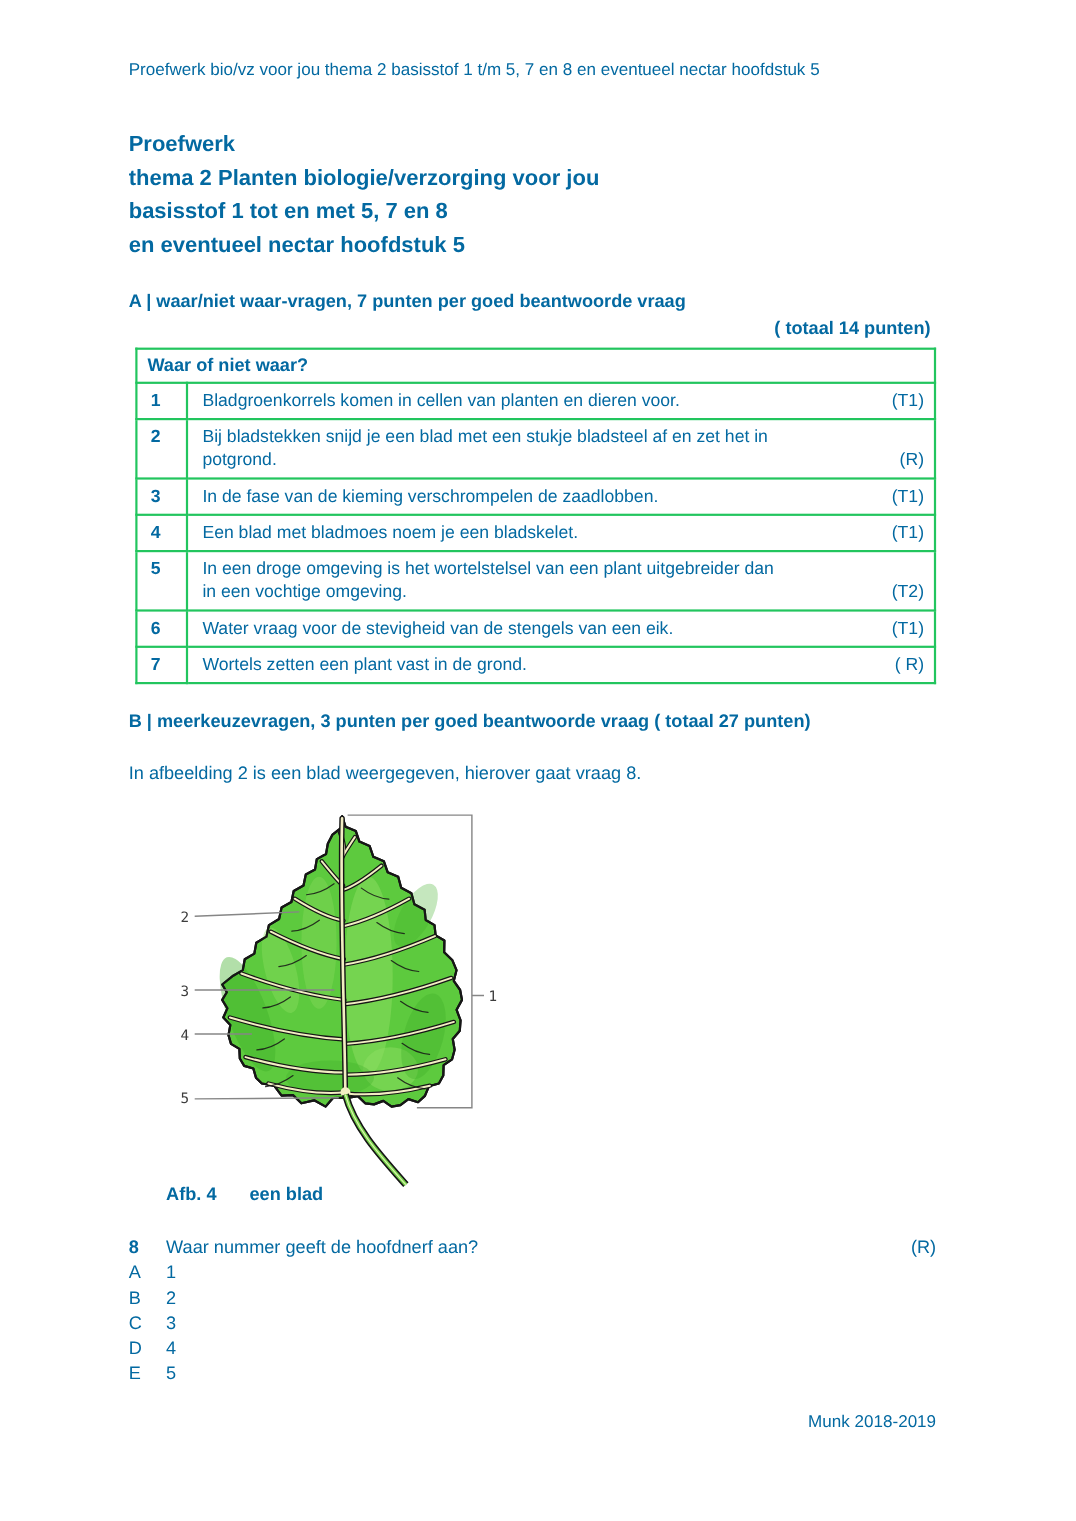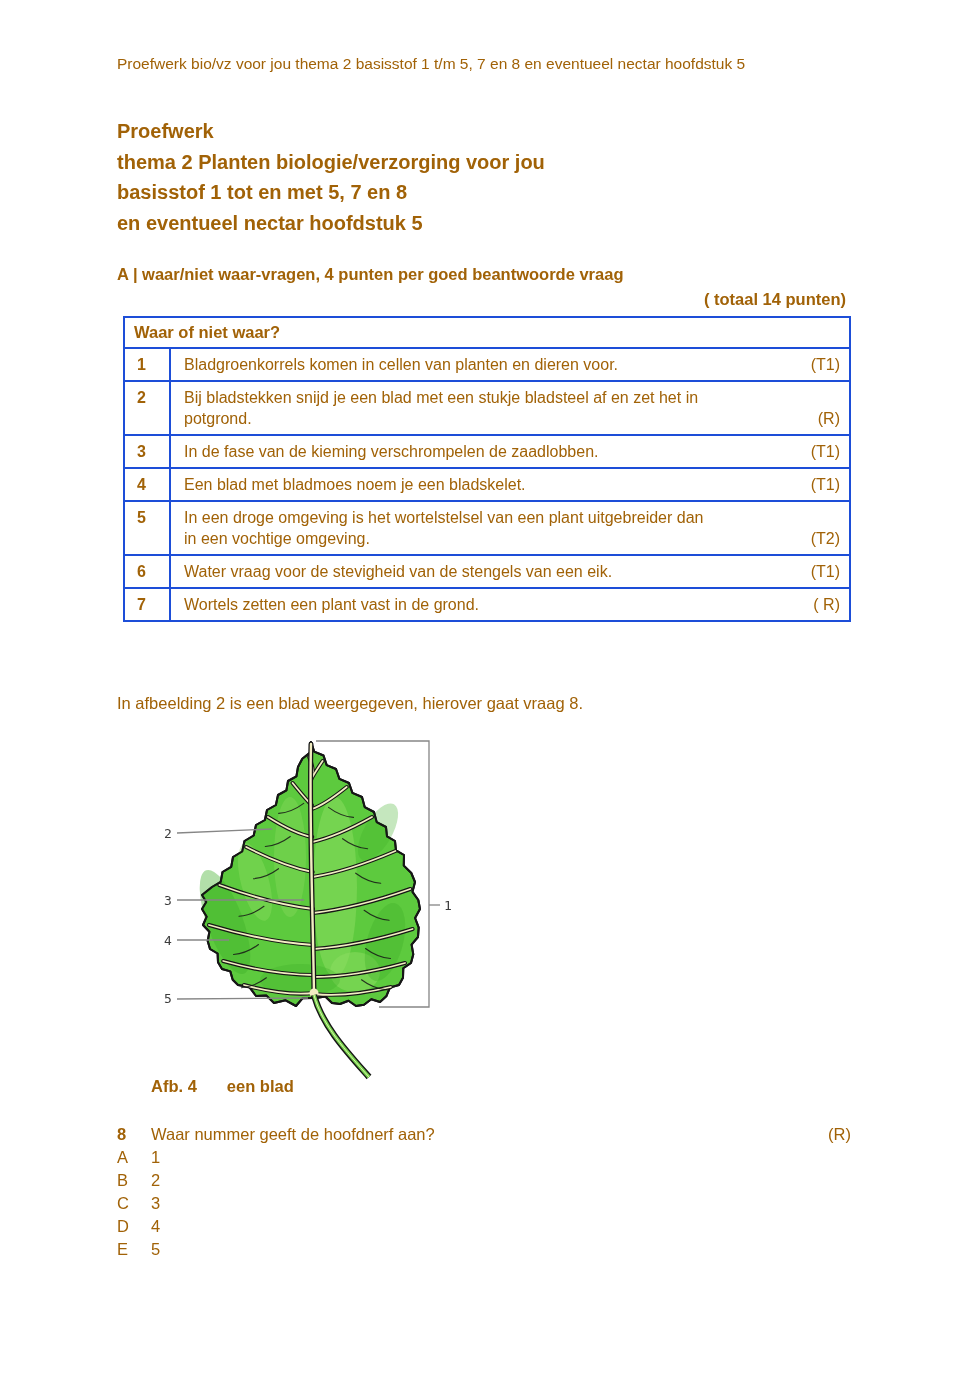--- a/index.html
+++ b/index.html
@@ -1,28 +1,28 @@
 <!DOCTYPE html>
 <html><head>
 <meta charset="utf-8">
 <style>
   * { margin:0; padding:0; box-sizing:border-box; }
   html,body { background:#ffffff; }
   .page {
     position:relative; width:978px; height:1383px; background:#ffffff;
-    font-family:"Liberation Sans", sans-serif; color:#a16207; overflow:hidden;
+    font-family:"Liberation Sans", sans-serif; color:#0369a1; overflow:hidden;
   }
   .doc-header { position:absolute; left:117px; top:55px; font-size:15.5px; }
   .title { position:absolute; left:117px; top:116px; font-size:20px; font-weight:bold; line-height:30.5px; white-space:pre-line; }
   .sec-heading { position:absolute; left:117px; font-size:16.5px; font-weight:bold; }
   .sec-a { top:265px; }
   .sec-b { top:647px; }
   .points-line { position:absolute; left:117px; top:290px; width:729px; text-align:right; font-size:16.5px; font-weight:bold; }
   table.tf { position:absolute; left:123px; top:316px; width:728px; border-collapse:collapse; font-size:16px; line-height:21px; }
-  table.tf th, table.tf td { border:2px solid #1d4ed8; vertical-align:top; }
+  table.tf th, table.tf td { border:2px solid #22c55e; vertical-align:top; }
   table.tf th { text-align:left; padding:4px 9px; font-size:16.5px; }
   table.tf td.num { width:46px; font-weight:bold; padding:5px 0 5px 12px; }
   table.tf td.txt { position:relative; padding:5px 13px; }
   table.tf td.txt .code { position:absolute; right:9px; bottom:5px; }
   .intro { position:absolute; left:117px; top:694px; font-size:16.5px; }
   .figure-svg { position:absolute; left:150px; top:737px; }
   .figure-svg text { font-family:"DejaVu Sans Mono", monospace; font-size:13px; fill:#3d3d3d; }
   .callout { stroke:#868686; stroke-width:1.3; fill:none; }
   .caption { position:absolute; left:151px; top:1077px; font-size:16.5px; font-weight:bold; }
   .caption .cap-text { margin-left:30px; }
@@ -39,21 +39,21 @@
 
 <div class="page">
 
   <div class="doc-header">Proefwerk bio/vz voor jou thema 2 basisstof 1 t/m 5, 7 en 8 en eventueel nectar hoofdstuk 5</div>
 
   <div class="title">Proefwerk
 thema 2 Planten biologie/verzorging voor jou
 basisstof 1 tot en met 5, 7 en 8
 en eventueel nectar hoofdstuk 5</div>
 
-  <div class="sec-heading sec-a">A | waar/niet waar-vragen, 4 punten per goed beantwoorde vraag</div>
+  <div class="sec-heading sec-a">A | waar/niet waar-vragen, 7 punten per goed beantwoorde vraag</div>
   <div class="points-line">( totaal 14 punten)</div>
 
   <table class="tf">
     <thead>
       <tr>
         <th colspan="2">Waar of niet waar?</th>
       </tr>
     </thead>
     <tbody>
         <tr>
@@ -80,20 +80,21 @@
           <td class="num">6</td>
           <td class="txt"><span>Water vraag voor de stevigheid van de stengels van een eik.</span><span class="code">(T1)</span></td>
         </tr>
         <tr>
           <td class="num">7</td>
           <td class="txt"><span>Wortels zetten een plant vast in de grond.</span><span class="code">( R)</span></td>
         </tr>
       </tbody>
   </table>
 
+  <div class="sec-heading sec-b">B | meerkeuzevragen, 3 punten per goed beantwoorde vraag ( totaal 27 punten)</div>
   <div class="intro">In afbeelding 2 is een blad weergegeven, hierover gaat vraag 8.</div>
 
   <svg class="figure-svg" width="312" height="345" viewBox="0 0 312 345" xmlns="http://www.w3.org/2000/svg">
     <g id="leaf-art">
         <path d="M161.0 5.0L160.4 15.3L152.3 21.7L148.0 30.0L146.4 39.4L138.0 44.0L136.4 53.4L128.0 58.0L125.9 68.0L117.0 73.0L114.9 83.0L106.0 88.0L103.7 98.5L94.5 104.0L92.2 114.5L83.0 120.0L81.2 129.9L72.5 135.0L70.7 144.9L62.0 150.0L52.0 158.0L56.2 165.0L52.0 172.0L56.7 179.7L53.0 188.0L59.4 194.8L57.7 204.0L60.0 212.0L67.6 216.5L68.0 225.3L72.0 232.0L80.3 234.4L82.7 242.7L88.0 248.0L99.2 249.9L106.0 259.0L116.5 258.6L124.0 266.0L135.6 263.3L146.0 269.0L152.7 261.2L163.0 261.0L166.0 261.0L175.3 259.5L182.0 266.0L190.0 267.0L198.5 263.8L206.0 269.0L214.0 267.7L221.3 262.2L230.0 265.0L236.3 259.3L239.9 250.5L249.0 248.0L253.0 240.7L253.3 231.3L261.0 226.0L263.3 217.3L261.6 207.6L268.0 200.0L268.7 190.7L265.1 181.0L270.0 172.0L268.3 163.0L262.5 154.8L265.0 145.0L261.3 136.0L253.8 128.6L254.0 118.0L246.0 113.3L245.0 104.0L237.0 99.3L236.0 90.0L226.7 85.1L224.0 75.0L214.7 70.1L212.0 60.0L202.4 55.9L199.0 46.0L189.4 41.9L186.0 32.0L176.7 28.1L173.5 18.5L164.2 14.6L161.0 5.0Z" fill="#5dca3e" stroke="#161616" stroke-width="2" stroke-linejoin="round"></path>
         <g>
           <ellipse cx="185" cy="150" rx="22" ry="90" fill="#8ede62" opacity="0.5"></ellipse>
           <ellipse cx="140" cy="120" rx="16" ry="60" fill="#8ede62" opacity="0.35"></ellipse>
           <ellipse cx="205" cy="235" rx="25" ry="20" fill="#8ede62" opacity="0.5"></ellipse>
           <ellipse cx="105" cy="145" rx="14" ry="40" fill="#8ede62" opacity="0.4" transform="rotate(-15 105 145)"></ellipse>
@@ -155,14 +156,15 @@
           <span class="opt-letter">D</span>
           <span>4</span>
         </div>
         <div class="opt-row">
           <span class="opt-letter">E</span>
           <span>5</span>
         </div>
       </div>
   </div>
 
+  <div class="footer">Munk 2018-2019</div>
 
 </div>
 
 </body></html>

